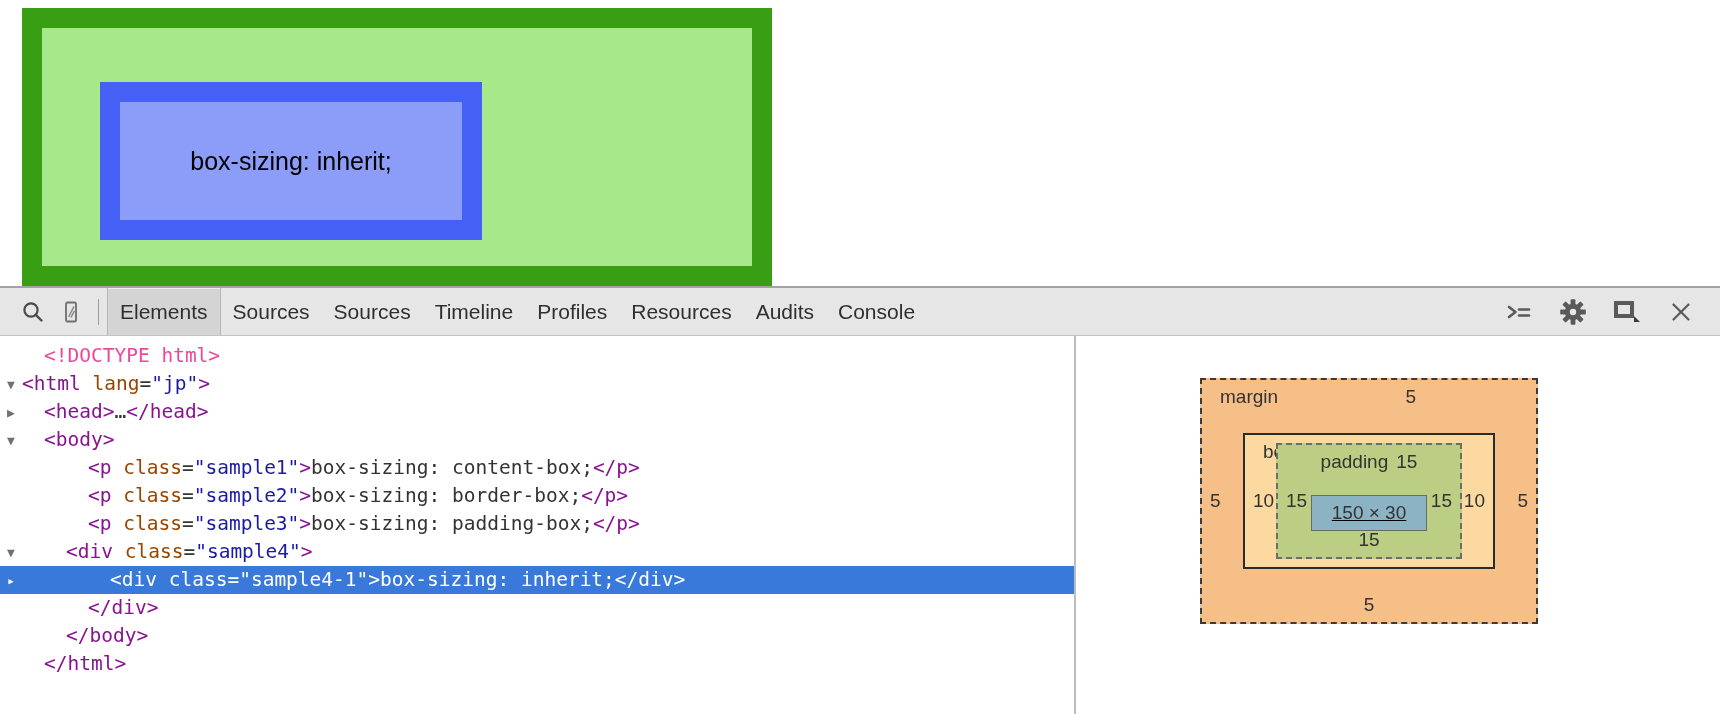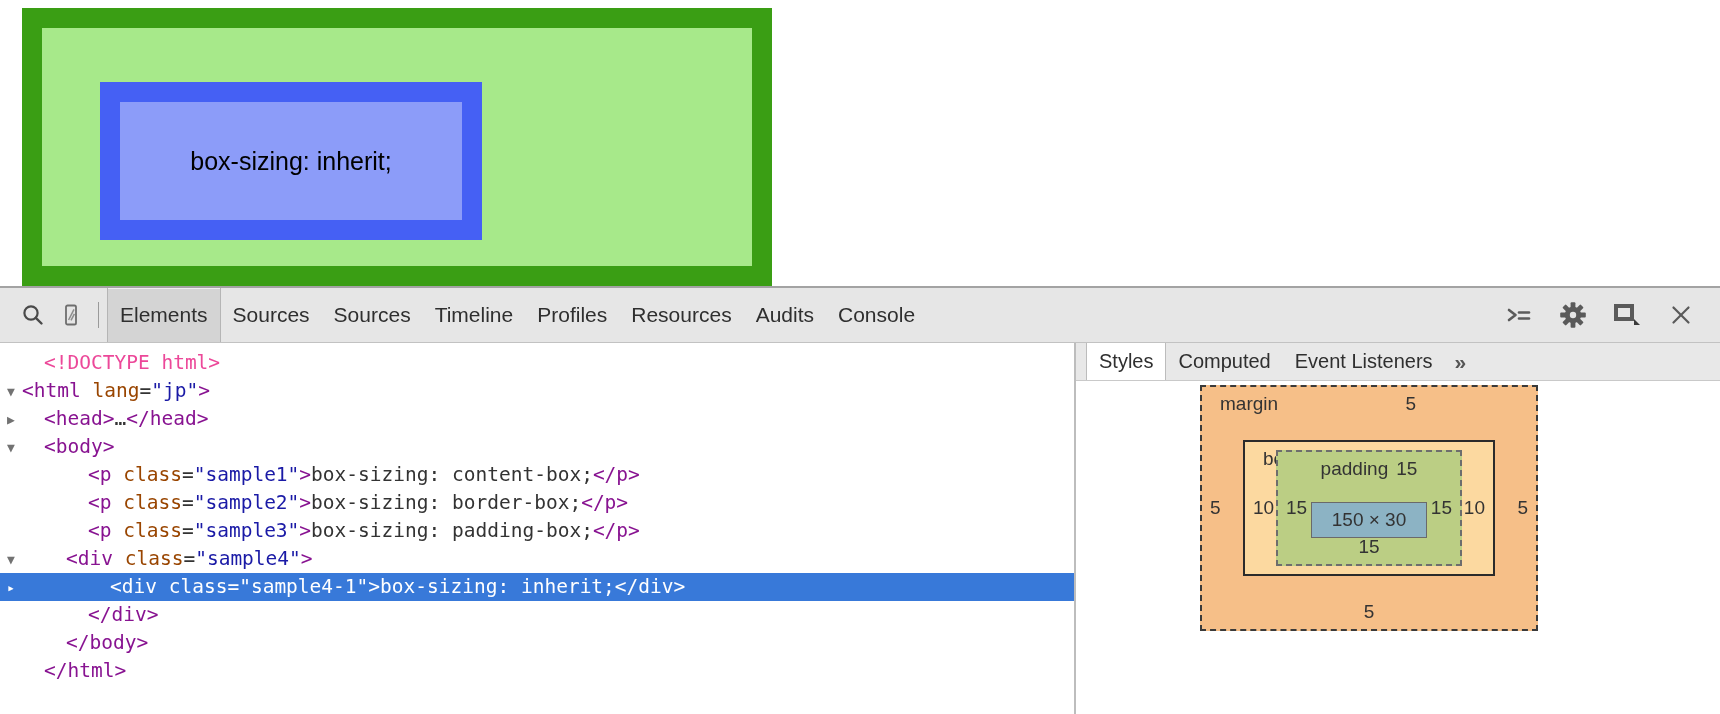--- a/index.html
+++ b/index.html
@@ -66,21 +66,21 @@
     top: 286px;
     width: 1720px;
     height: 428px;
     background: #ffffff;
     border-top: 2px solid #a3a3a3;
   }
 
   
   .dt-toolbar {
     position: relative;
-    height: 55px;
+    height: 48px;
     background: #e6e6e6;
     border-bottom: 1px solid #c2c2c2;
     display: flex;
     align-items: center;
     padding: 0 14px;
     box-sizing: border-box;
   }
   .tb-icon {
     width: 38px;
     height: 38px;
@@ -213,20 +213,21 @@
     color: #555555;
     font-size: 21px;
     font-weight: bold;
   }
 
   
   .boxmodel-wrap {
     position: absolute;
     left: 124px;
     top: 42px;
+    text-decoration: underline;
   }
   .bm-label {
     font-family: "Liberation Sans", sans-serif;
     font-size: 19px;
     color: #333333;
   }
   .bm-num {
     font-family: "Liberation Sans", sans-serif;
     font-size: 19px;
     color: #333333;
@@ -422,32 +423,20 @@
           <div class="dom-line"><span class="arrow empty">▸</span><span style="display: inline-block; width: 66px;"></span><span class="tag">&lt;p </span><span class="attr">class</span><span class="txt">=</span><span class="val">"sample2"</span><span class="tag">&gt;</span><span class="txt">box-sizing: border-box;</span><span class="tag">&lt;/p&gt;</span></div>
           <div class="dom-line"><span class="arrow empty">▸</span><span style="display: inline-block; width: 66px;"></span><span class="tag">&lt;p </span><span class="attr">class</span><span class="txt">=</span><span class="val">"sample3"</span><span class="tag">&gt;</span><span class="txt">box-sizing: padding-box;</span><span class="tag">&lt;/p&gt;</span></div>
           <div class="dom-line"><span class="arrow">▼</span><span style="display: inline-block; width: 44px;"></span><span class="tag">&lt;div </span><span class="attr">class</span><span class="txt">=</span><span class="val">"sample4"</span><span class="tag">&gt;</span></div>
           <div class="dom-line selected"><span class="arrow empty">▸</span><span style="display: inline-block; width: 88px;"></span><span class="tag">&lt;div </span><span class="attr">class</span><span class="txt">=</span><span class="val">"sample4-1"</span><span class="tag">&gt;</span><span class="txt">box-sizing: inherit;</span><span class="tag">&lt;/div&gt;</span></div>
           <div class="dom-line"><span class="arrow empty">▸</span><span style="display: inline-block; width: 66px;"></span><span class="tag">&lt;/div&gt;</span></div>
           <div class="dom-line"><span class="arrow empty">▸</span><span style="display: inline-block; width: 44px;"></span><span class="tag">&lt;/body&gt;</span></div>
           <div class="dom-line"><span class="arrow empty">▸</span><span style="display: inline-block; width: 22px;"></span><span class="tag">&lt;/html&gt;</span></div>
         </div>
 
       <div class="style-pane">
-        <div class="sp-tabs">
-          <div class="sp-tab active">
-              <span>Styles</span>
-            </div>
-          <div class="sp-tab">
-              <span>Computed</span>
-            </div>
-          <div class="sp-tab">
-              <span>Event Listeners</span>
-            </div>
-          <div class="sp-more">»</div>
-        </div>
 
         <div class="boxmodel-wrap">
           <div class="bm-margin">
             <div class="bm-headrow">
               <span class="bm-label lbl">margin</span>
               <span class="bm-num num" style="margin-right:120px">5</span>
             </div>
             <span class="bm-num bm-left">5</span>
             <span class="bm-num bm-right">5</span>
             <span class="bm-num bm-bottom">5</span>

